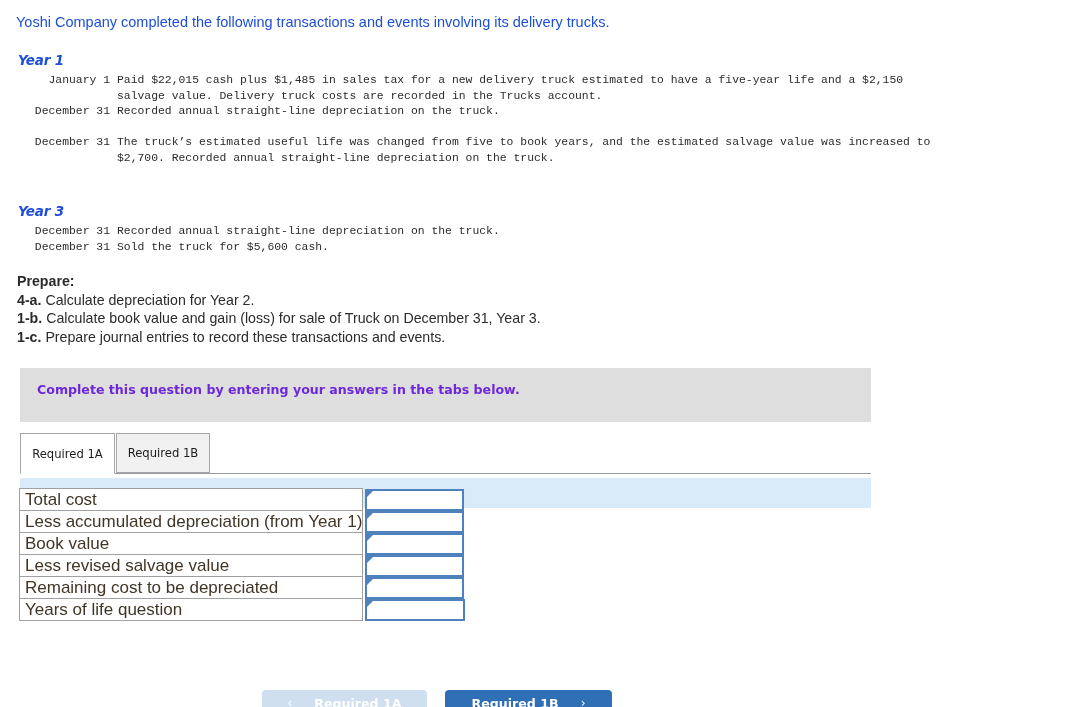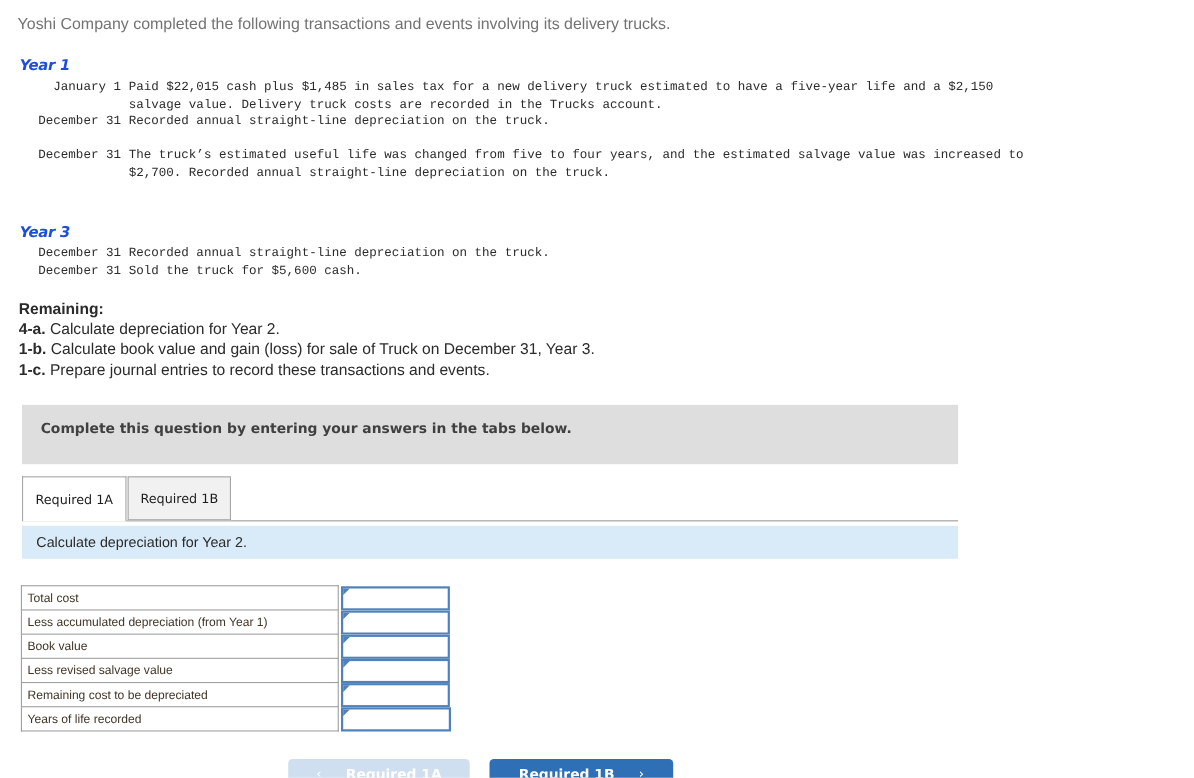--- a/index.html
+++ b/index.html
@@ -17,21 +17,21 @@
     -webkit-font-smoothing: antialiased;
   }
 
   
   .intro {
     position: absolute;
     left: 16px;
     top: 12px;
     font-size: 14.5px;
     line-height: 20px;
-    color: #737373;
+    color: #1d4ed8;
     white-space: nowrap;
   }
 
   
   .year-block { position: absolute; left: 18px; }
   .year-title {
     font-family: "DejaVu Sans", sans-serif;
     font-style: italic;
     font-weight: bold;
     font-size: 13.5px;
@@ -77,21 +77,21 @@
     height: 54px;
     background: #dedede;
   }
   .banner-text {
     position: absolute;
     left: 17px;
     top: 14px;
     font-family: "DejaVu Sans", sans-serif;
     font-weight: bold;
     font-size: 12.6px;
-    color: #404040;
+    color: #6d28d9;
   }
 
   
   .tabstrip {
     position: absolute;
     left: 20px;
     top: 432px;
     width: 851px;
     height: 42px;
   }
@@ -143,23 +143,23 @@
     left: 13px;
     top: 7px;
     font-size: 13px;
     color: #2b2b2b;
   }
 
   
   .answer-table {
     position: absolute;
     left: 19px;
-    top: 532px;
+    top: 488px;
     border-collapse: collapse;
-    font-size: 11px;
+    font-size: 17px;
     color: #3b3026;
   }
   .answer-table td.label {
     width: 288px;
     height: 22px;
     box-sizing: border-box;
     border: 1px solid #a0a0a0;
     padding: 0 0 0 5px;
     background: #ffffff;
     color: #413526;
@@ -253,21 +253,21 @@
     </tr>
   </tbody>
     </table>
 </div>
 
 <div class="year-block" id="year-1" style="top:135px;">
   <table class="evt-table">
     <tbody>
         <tr>
       <td class="evt-date">December 31</td>
-      <td class="evt-desc">The truck’s estimated useful life was changed from five to four years, and the estimated salvage value was increased to</td>
+      <td class="evt-desc">The truck’s estimated useful life was changed from five to book years, and the estimated salvage value was increased to</td>
     </tr>
     <tr>
       <td class="evt-date"></td>
       <td class="evt-desc">$2,700. Recorded annual straight-line depreciation on the truck.</td>
     </tr>
   </tbody>
     </table>
 </div>
 
 <div class="year-block" id="year-2" style="top:203px;">
@@ -280,21 +280,21 @@
     </tr>
     <tr>
       <td class="evt-date">December 31</td>
       <td class="evt-desc">Sold the truck for $5,600 cash.</td>
     </tr>
   </tbody>
     </table>
 </div>
 
 <div class="required">
-  <span class="hdr">Remaining:</span>
+  <span class="hdr">Prepare:</span>
   <span class="item"><b>4-a.</b><span> Calculate depreciation for Year 2.</span></span>
   <span class="item"><b>1-b.</b><span> Calculate book value and gain (loss) for sale of Truck on December 31, Year 3.</span></span>
   <span class="item"><b>1-c.</b><span> Prepare journal entries to record these transactions and events.</span></span>
 </div>
 
 <div class="banner">
   <div class="banner-text">Complete this question by entering your answers in the tabs below.</div>
 </div>
 
 <div class="tabstrip">
@@ -347,21 +347,21 @@
     </tr>
     <tr>
       <td class="label">Remaining cost to be depreciated</td>
       <td class="valuecell">
         <div class="cellbox">
             <span class="corner"></span>
           </div>
       </td>
     </tr>
     <tr>
-      <td class="label">Years of life recorded</td>
+      <td class="label">Years of life question</td>
       <td class="valuecell">
         <div class="cellbox">
             <span class="corner"></span>
           </div>
       </td>
     </tr>
   </tbody>
 </table>
 
 <div class="nav-btn nav-prev">

